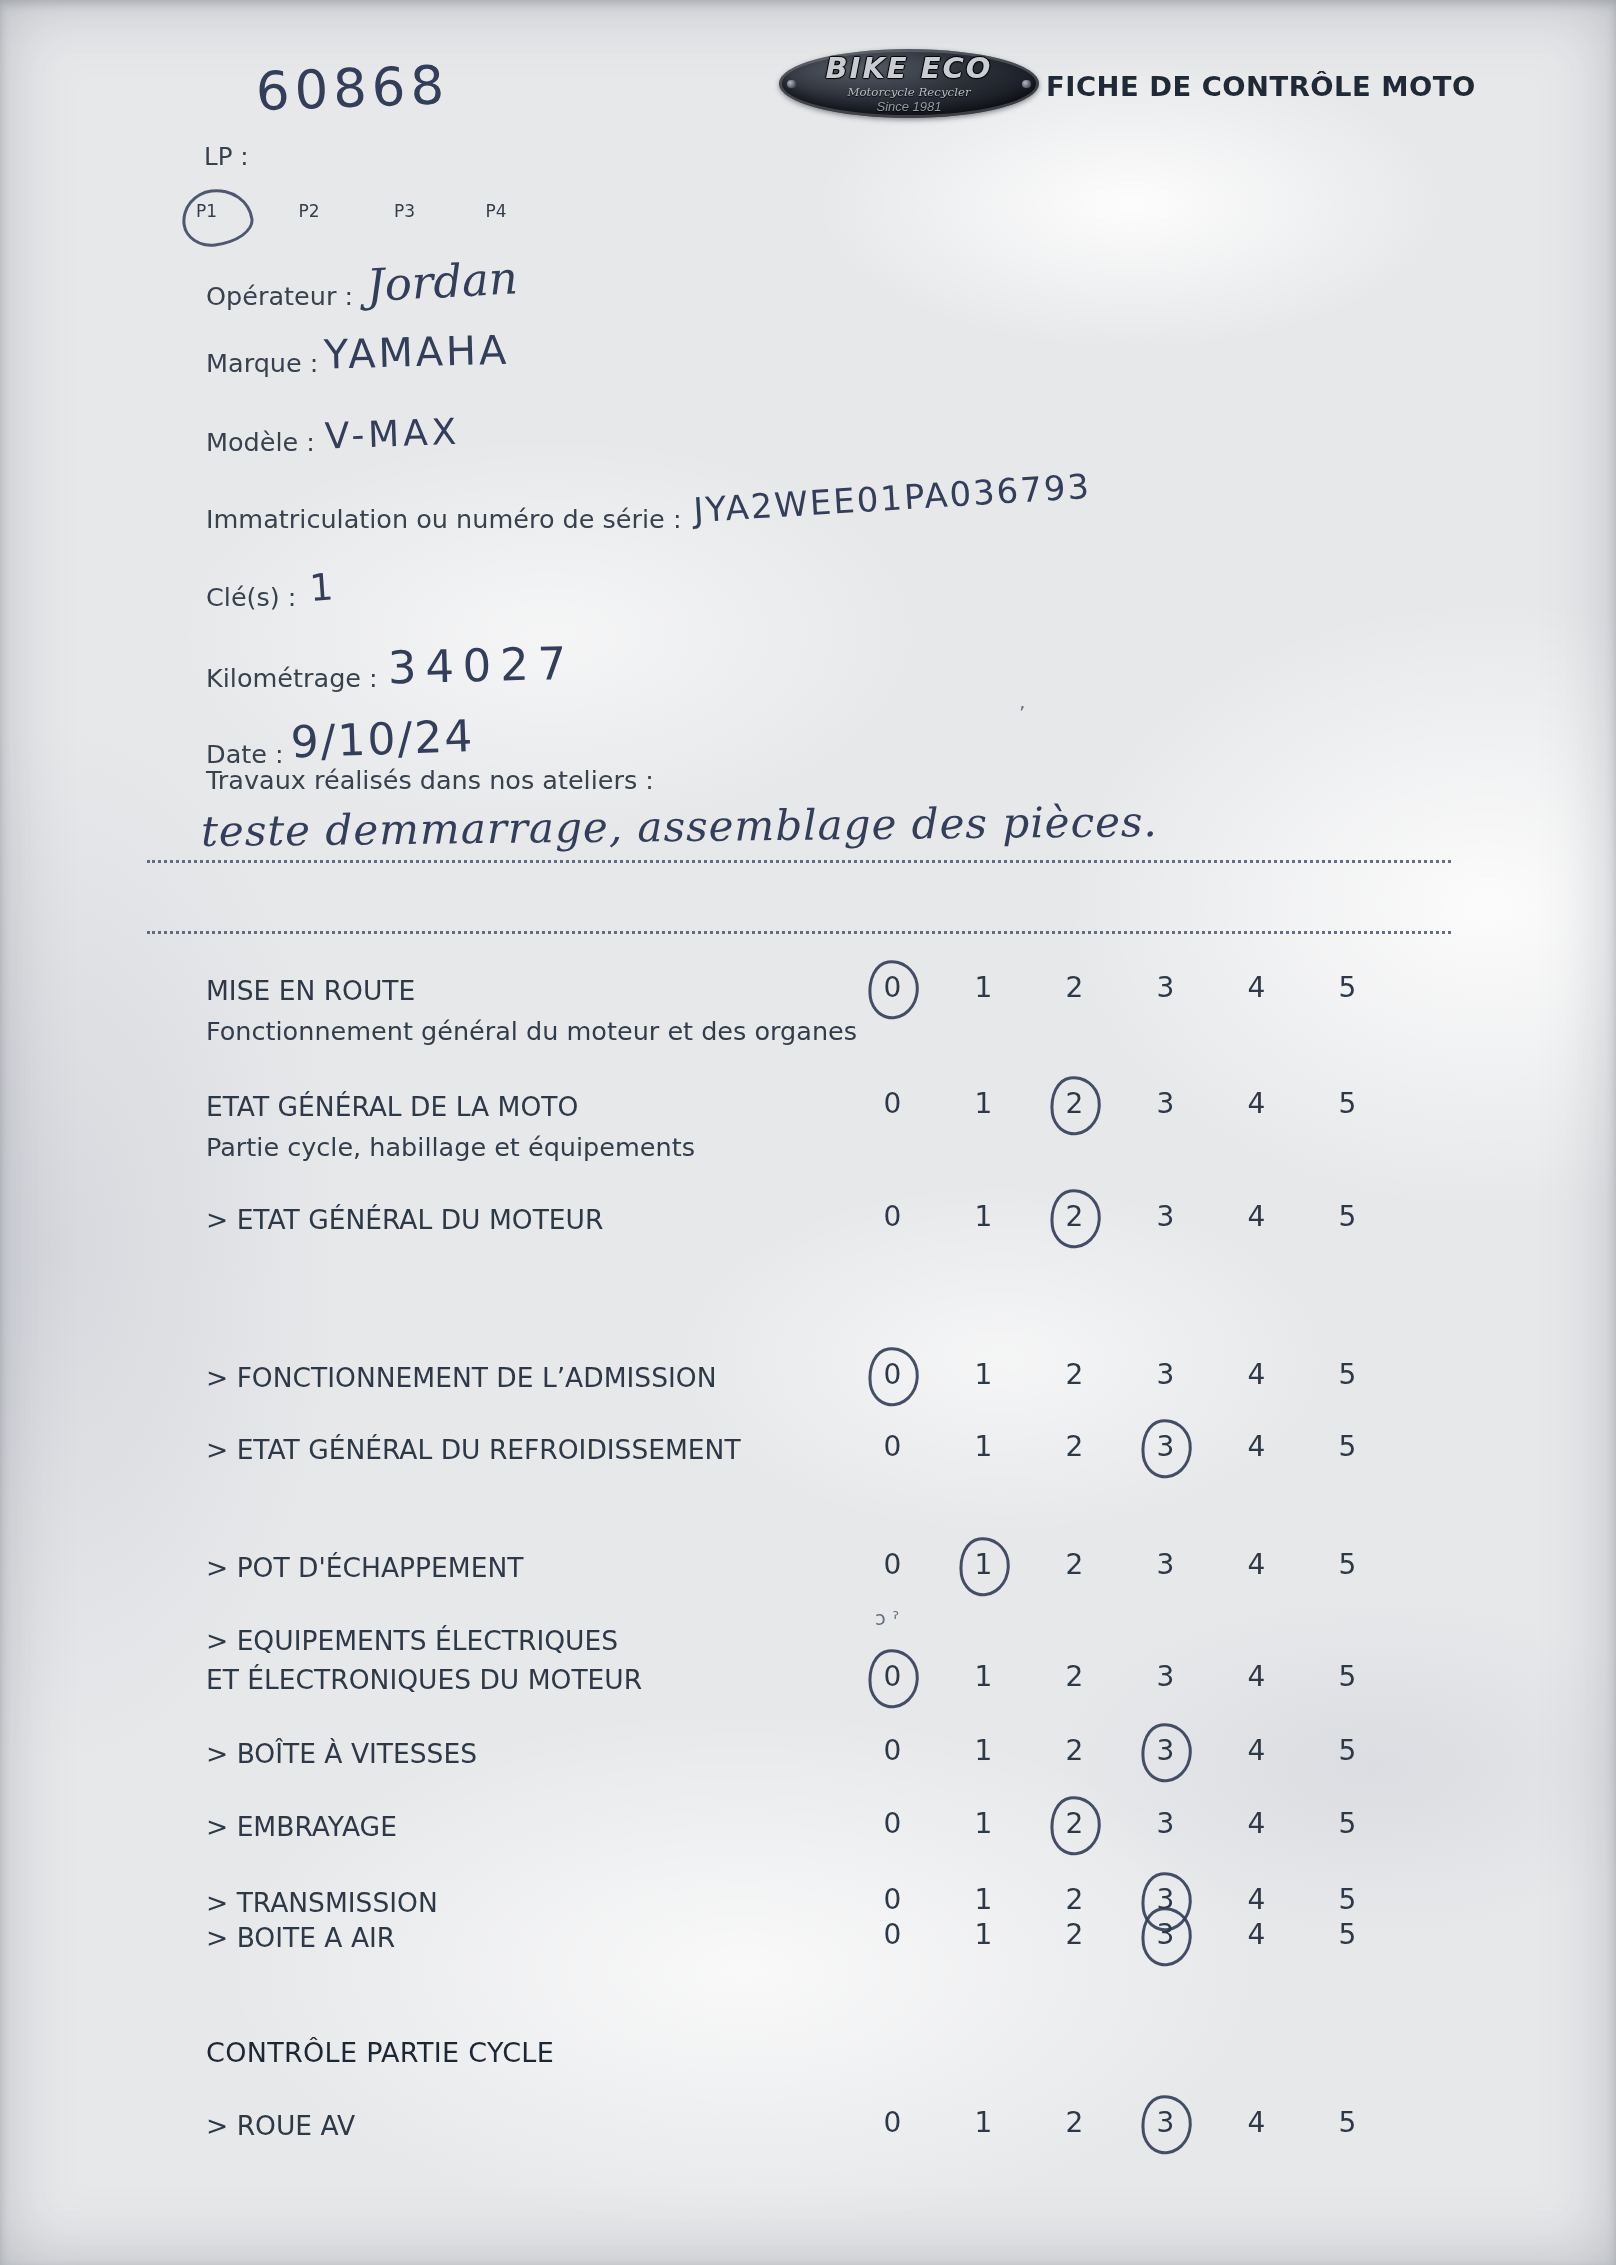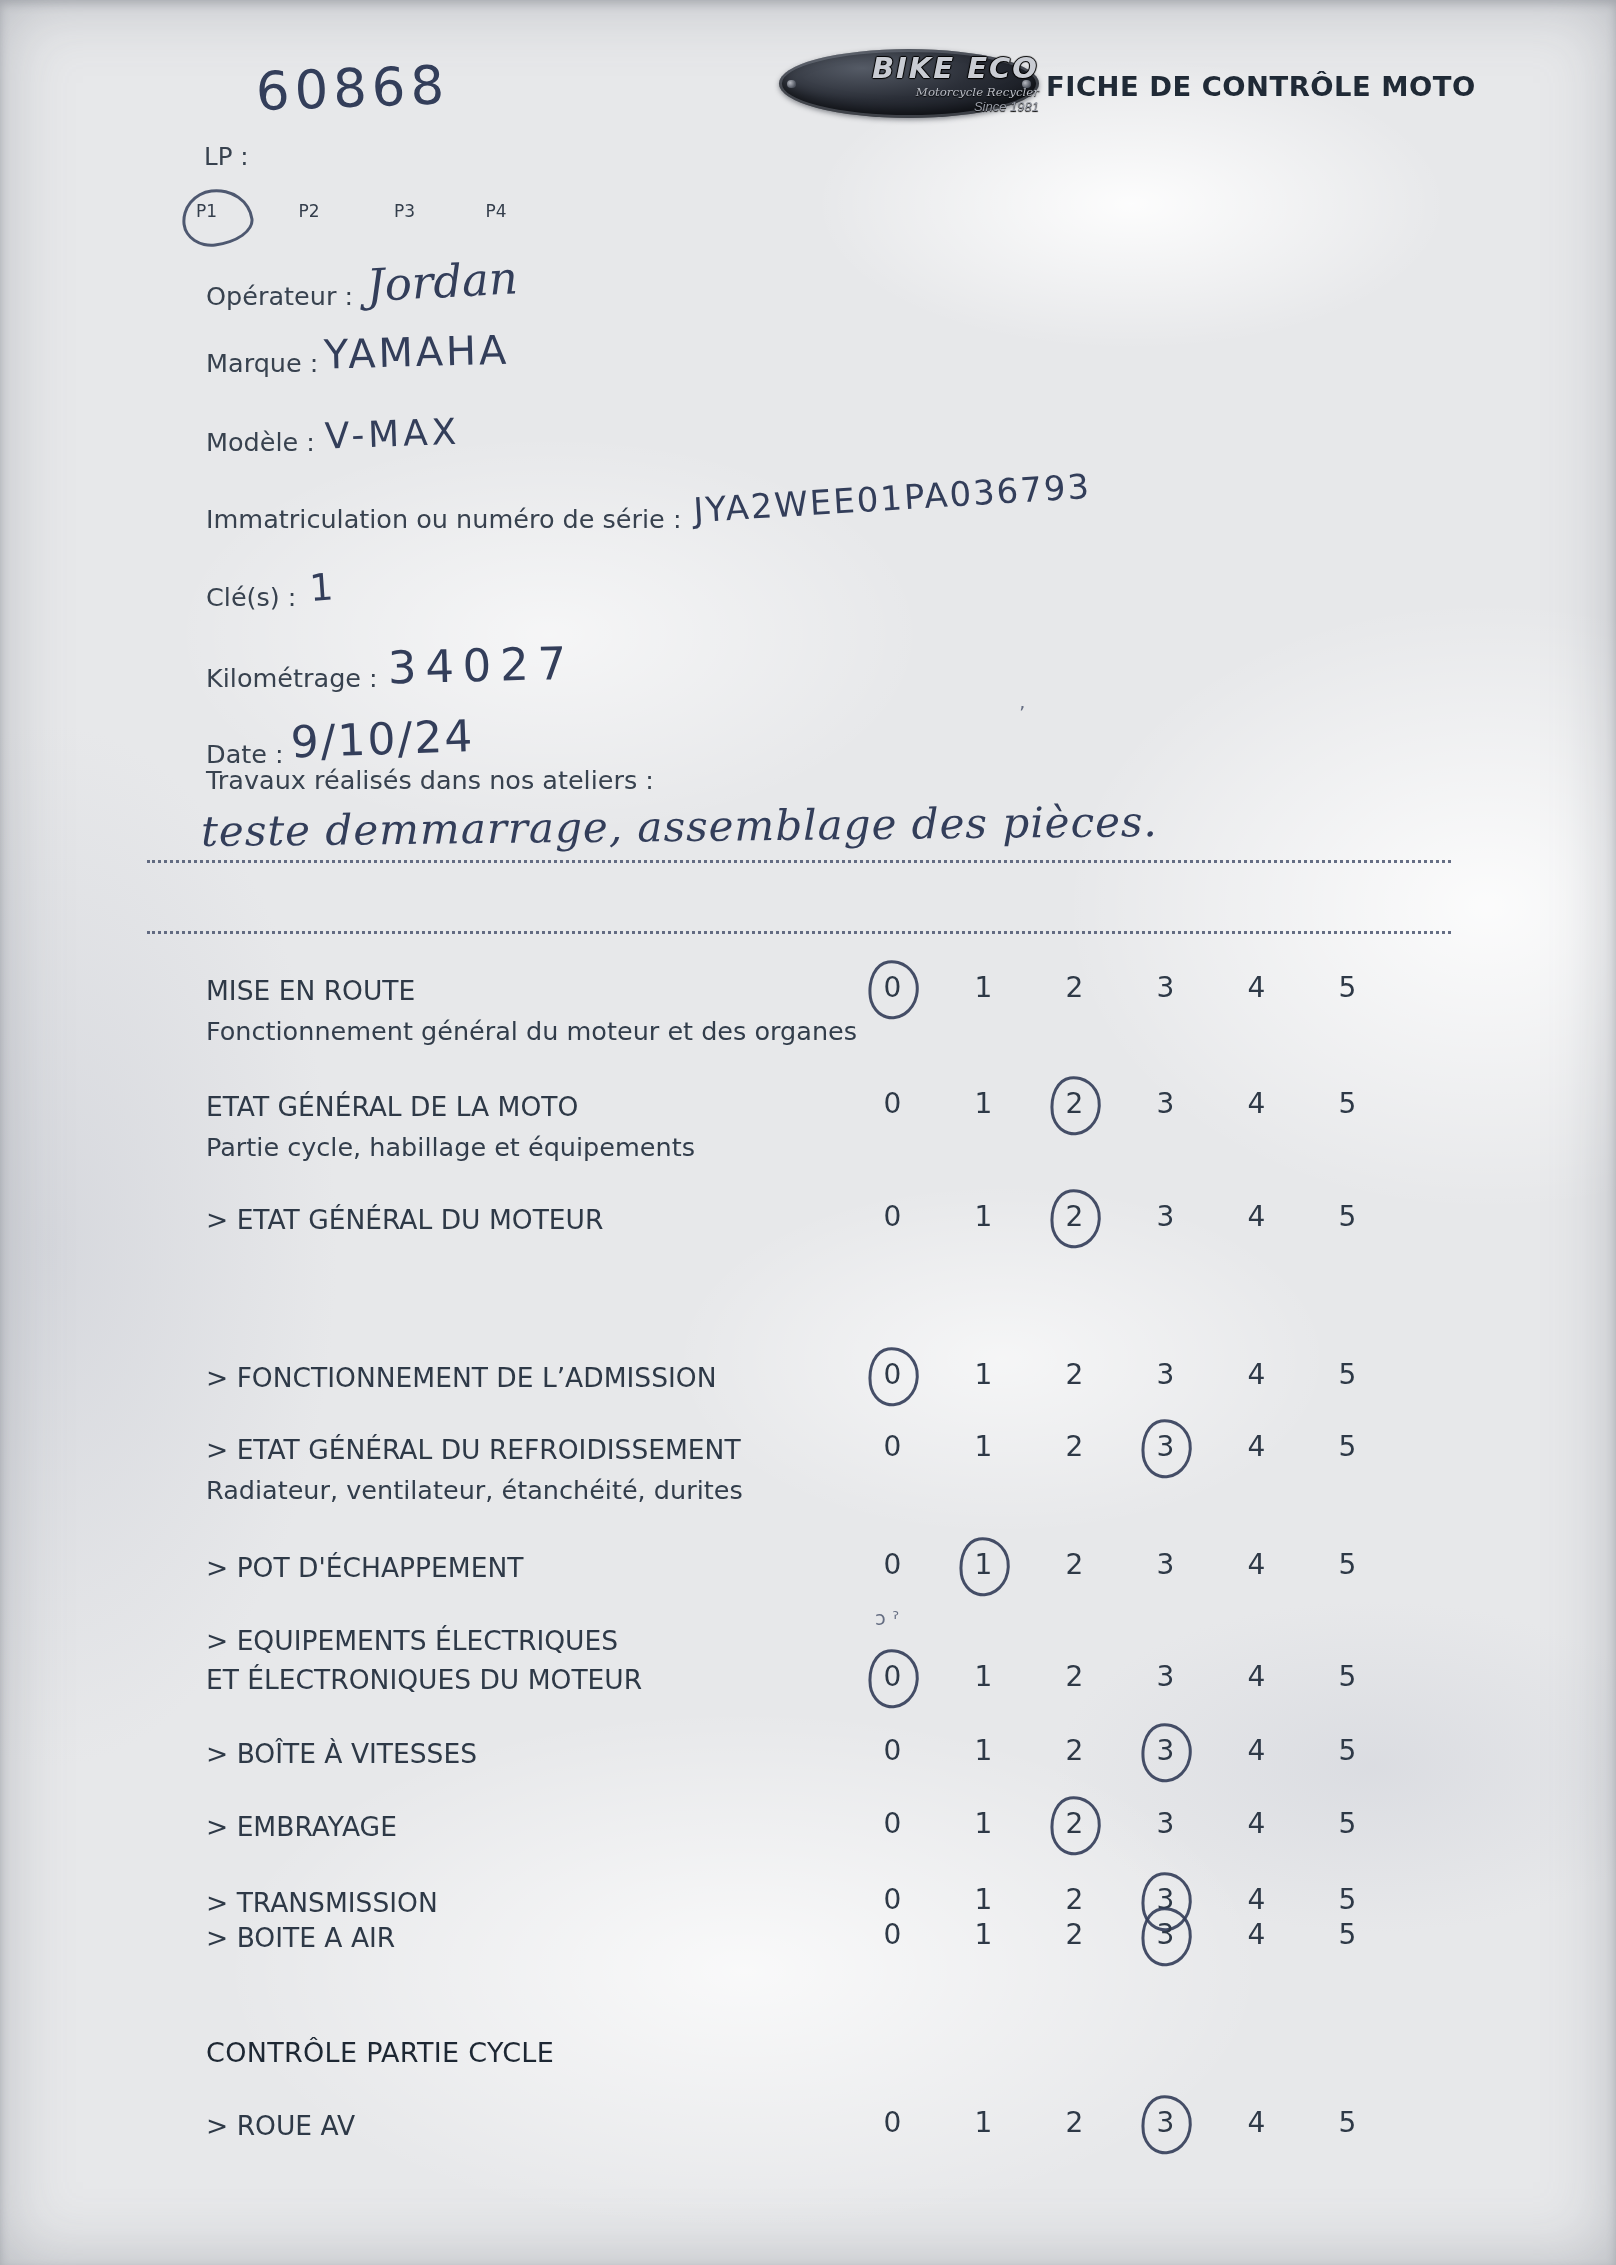--- a/index.html
+++ b/index.html
@@ -20,21 +20,21 @@
   }
   .abs{position:absolute;white-space:nowrap;}
   
   .lp-label{font-size:24.5px;color:#38424f;}
   .hand{color:#333e5a;}
   .lp-value{font-size:53px;letter-spacing:4.9px;transform:rotate(-2deg);transform-origin:left bottom;}
   .logo{
     border-radius:50%;
     background:radial-gradient(ellipse at 32% 28%, #555b66 0%, #2b2f38 45%, #14171e 85%);
     box-shadow:0 2px 4.9px rgba(40,44,54,.5), inset 0 0 0 2.9px rgba(150,155,165,.35), inset 0 -5.9px 13.7px rgba(0,0,0,.6);
-    display:flex;flex-direction:column;align-items:flex-end;justify-content:center;
+    display:flex;flex-direction:column;align-items:center;justify-content:center;
   }
   .logo-name{font-size:29px;font-weight:bold;font-style:italic;letter-spacing:2px;color:#c9ccd3;text-shadow:0 1px 1px #000,0 -1px 1px #000,1px 0 1px #000,-1px 0 1px #000;line-height:1;}
   .logo-tag{font-family:"DejaVu Serif","Liberation Serif",serif;font-style:italic;font-size:11.8px;color:#b9bcc4;line-height:1.2;margin-top:2px;text-shadow:0 1px 1px #000;}
   .logo-since{font-family:Liberation Sans, sans-serif;font-style:italic;font-size:13px;color:#979ba5;line-height:1;text-shadow:0 1px 1px #000;}
   .screw{position:absolute;width:8.8px;height:8.8px;border-radius:50%;background:radial-gradient(circle at 35% 35%, #b7bac2, #4e535e 70%);top:50%;margin-top:-3.9px;}
   .doc-title{font-size:27.4px;font-weight:bold;color:#202a36;letter-spacing:0.5px;}
   .pagesel{font-size:17px;color:#343e4c;}
   .pagesel span{display:inline-block;}
   .p1wrap{position:relative;display:inline-block;}
   .p1wrap::after{
@@ -171,21 +171,20 @@
         <span class="cell">1</span>
         <span class="cell">2</span>
         <span class="cell">3</span>
         <span class="cell">4</span>
         <span class="cell">5</span>
       </div>
   </div>
 
   <div class="row" style="top:1434px;">
     <div class="rlabel">&gt; ETAT GÉNÉRAL DU REFROIDISSEMENT</div>
-    <div class="rsub">Radiateur, ventilateur, étanchéité, durites</div>
     <div class="ratings">
         <span class="cell">0</span>
         <span class="cell">1</span>
         <span class="cell">2</span>
         <span class="cell circled">3</span>
         <span class="cell">4</span>
         <span class="cell">5</span>
       </div>
   </div>
 

